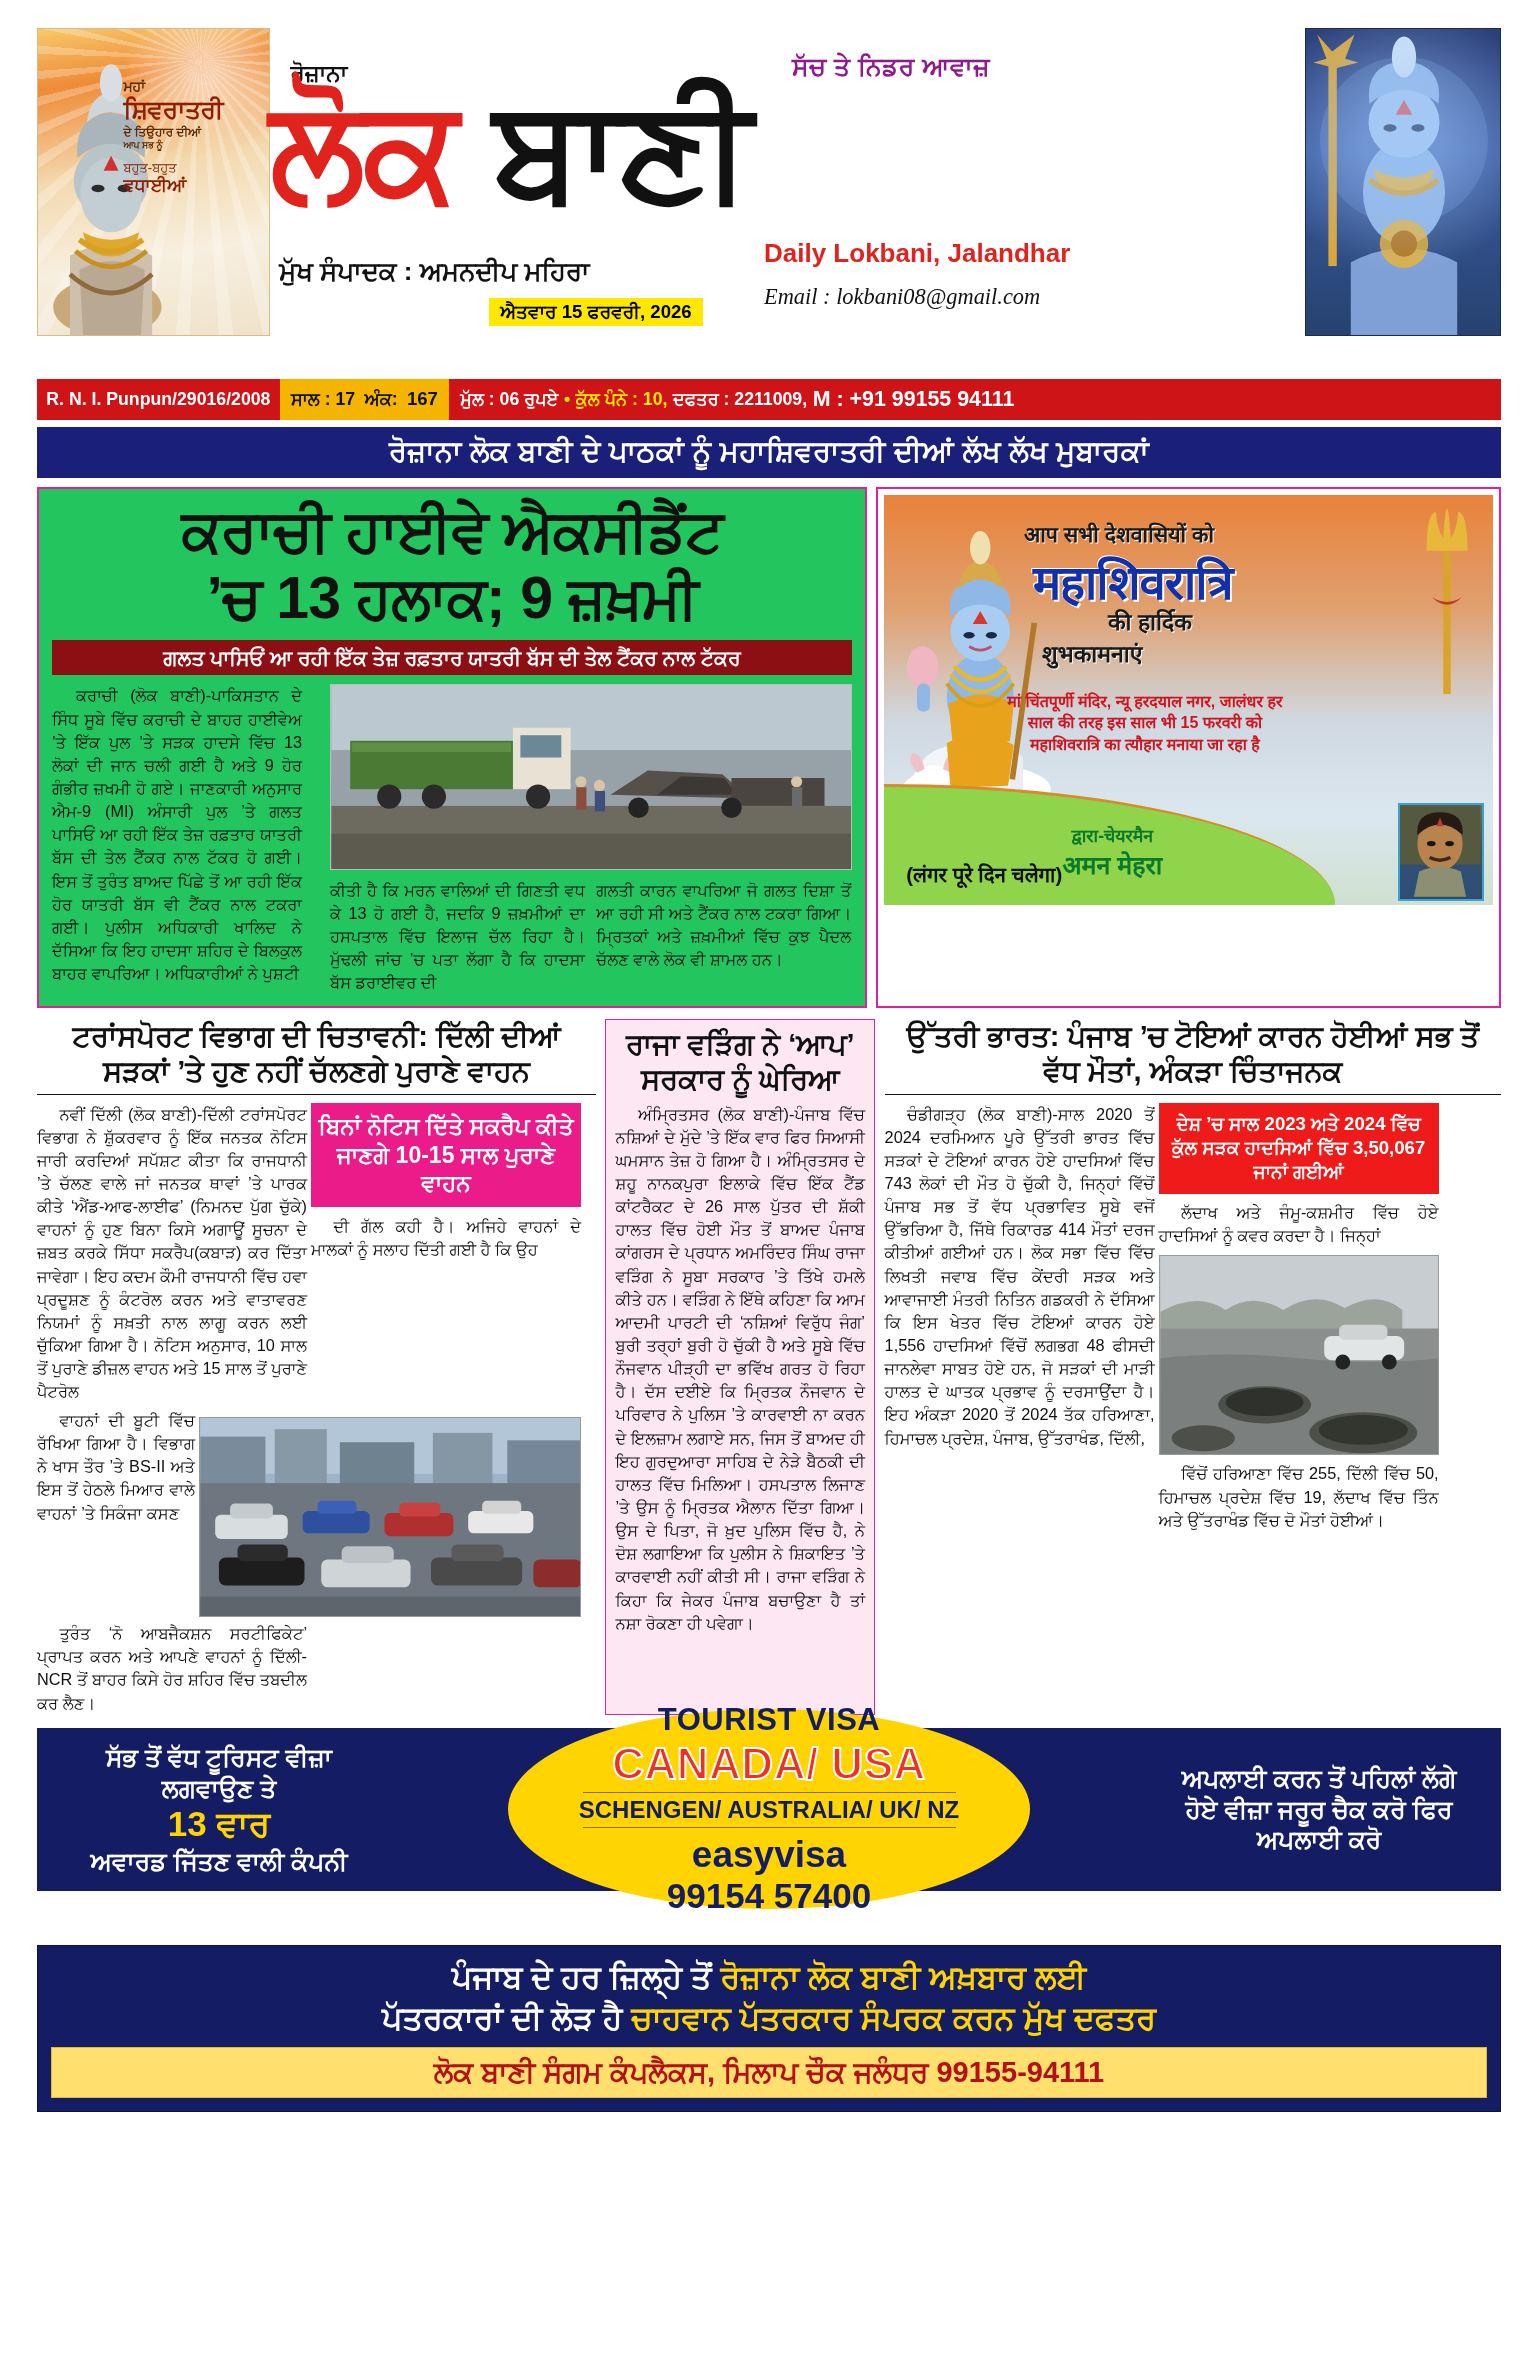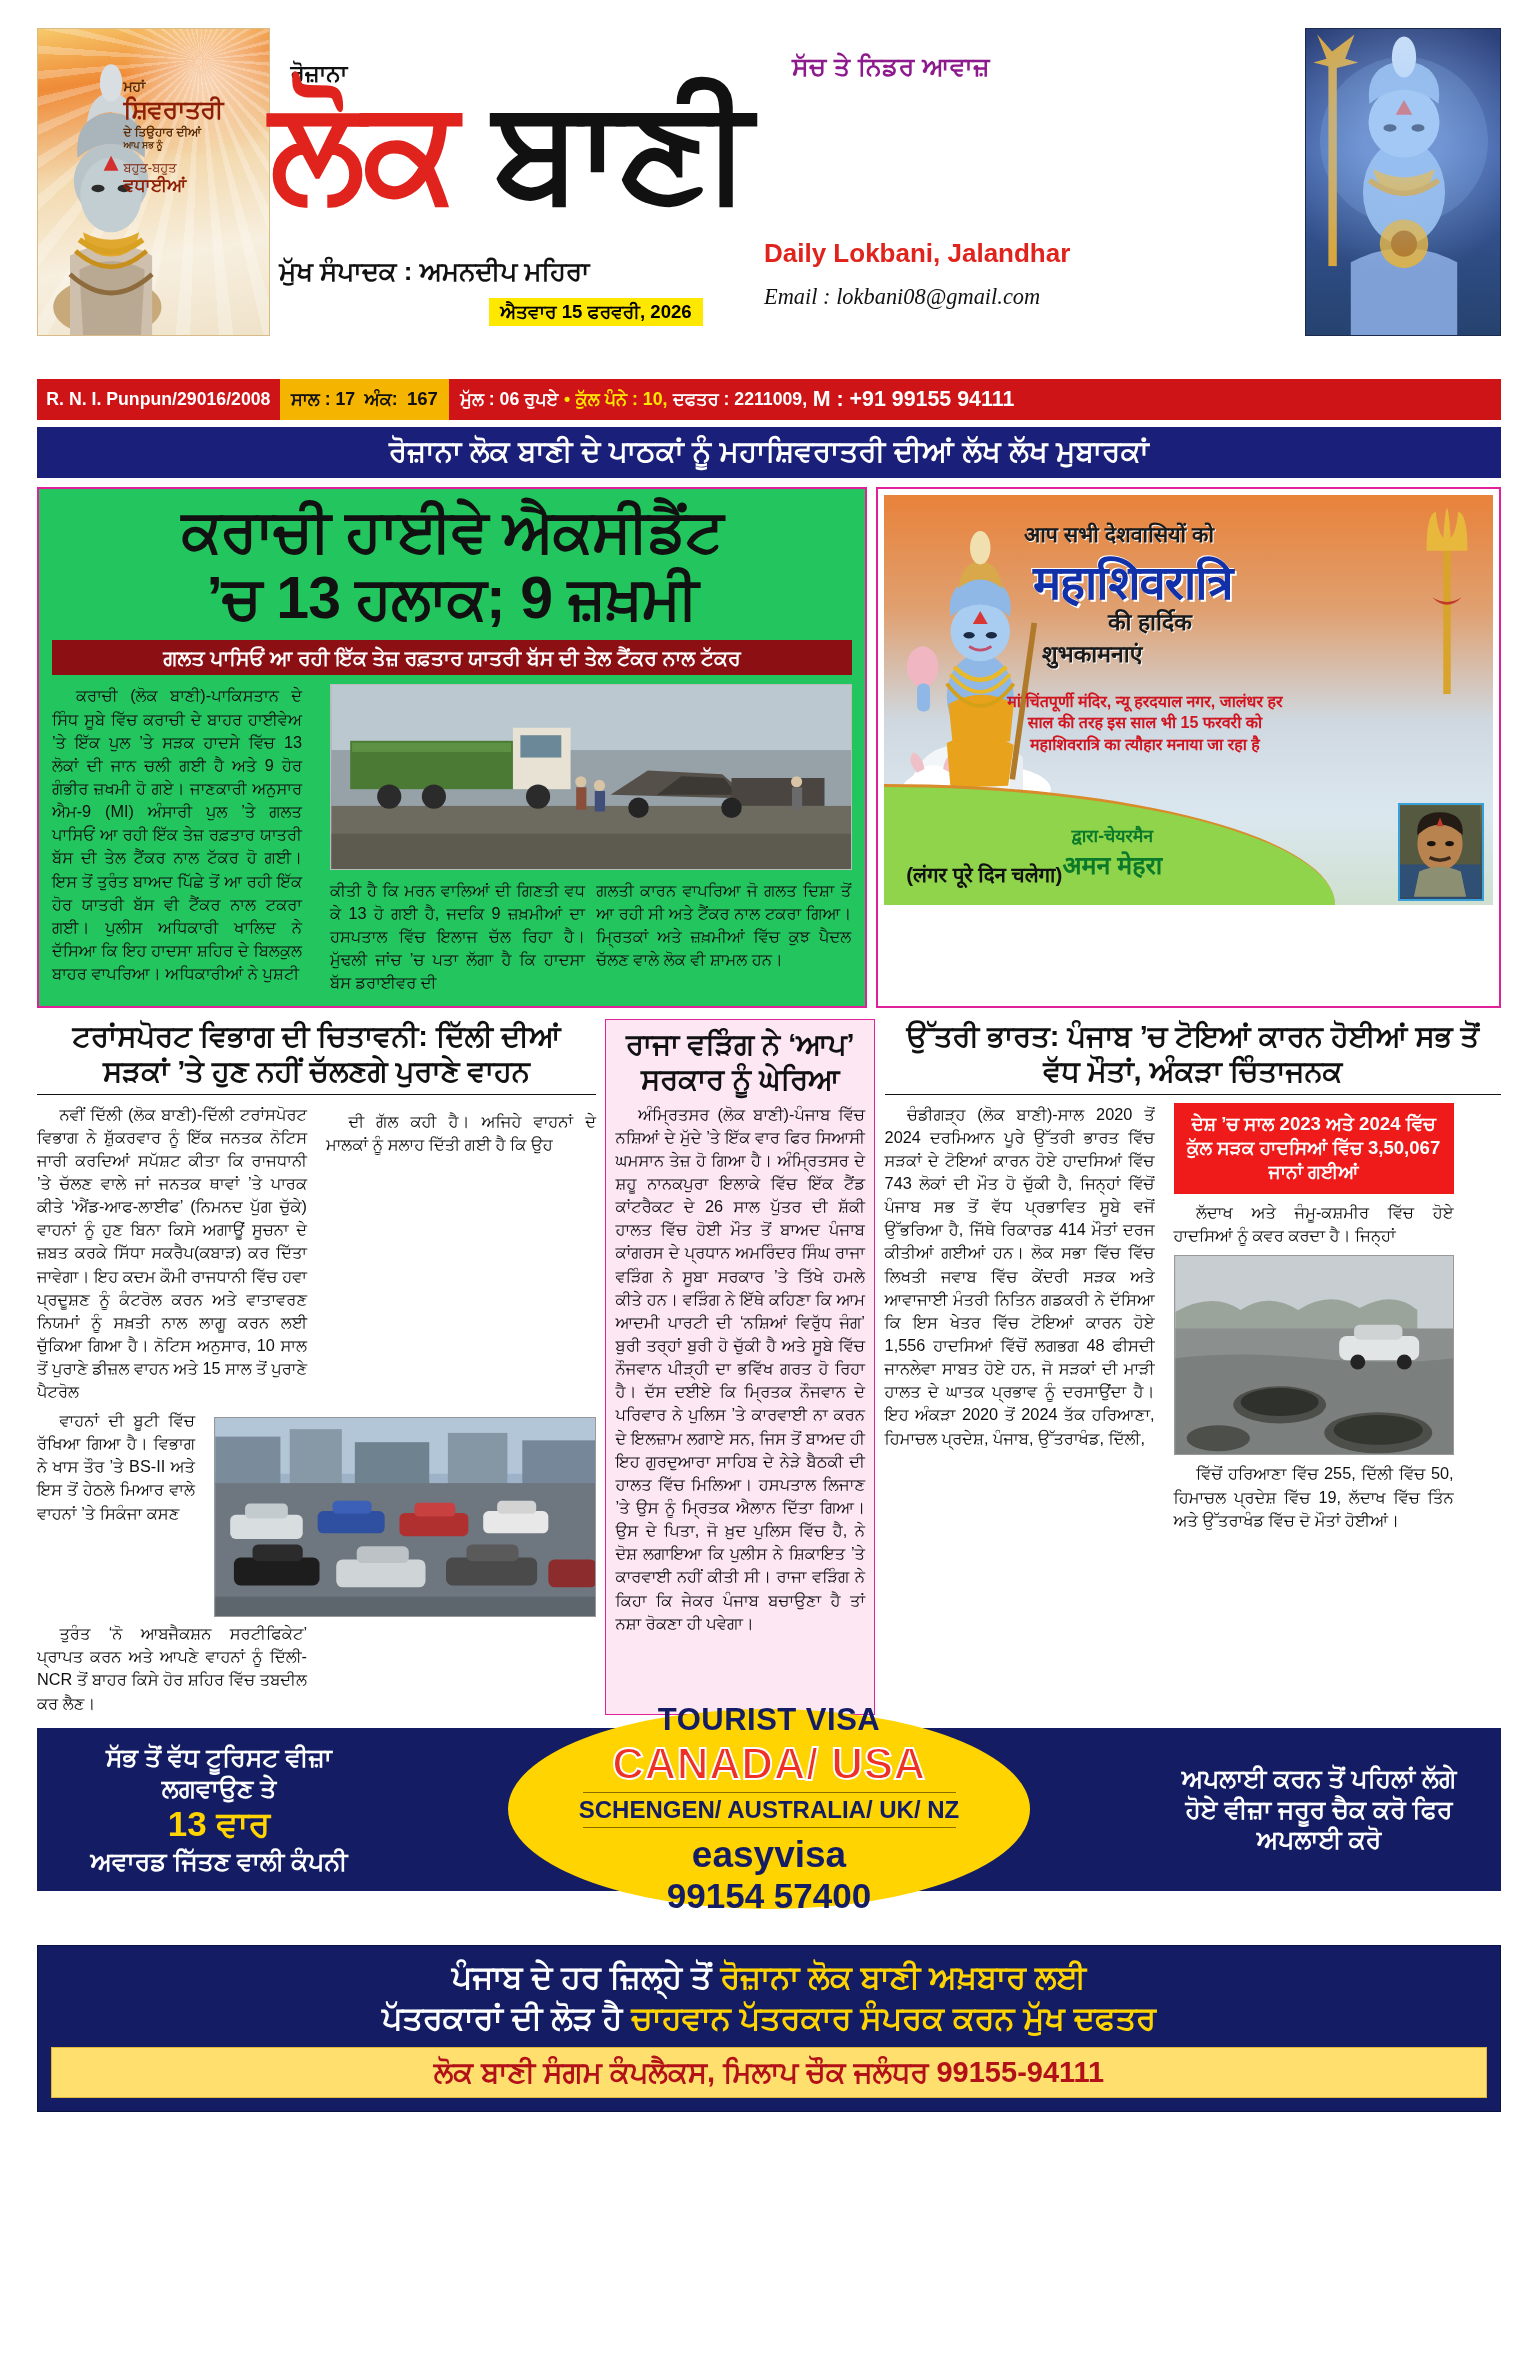--- a/index.html
+++ b/index.html
@@ -106,21 +106,21 @@
   .shiv-ad .trishul { position:absolute; right:18.6px; top:13px; width:56px; height:186px; }
 
   
   .threecol { display:flex; gap:9.3px; margin: 11.2px 37px 0 37px; align-items:stretch; }
   .col-a { width:559px; }
   .col-b { width:270px; background:#fce7f3; border:1.9px solid #e0219a; padding:7.5px 9.3px; }
   .col-c { flex:1; }
 
   .hl { font-size:29px; line-height:1.2; font-weight:bold; color:#111; text-align:center; padding-bottom:5.6px;}
   .hl-sep { border-bottom:1.9px solid #111; margin-bottom:7.5px; }
-  .colbody { display:flex; gap:19px; }
+  .colbody { display:flex; gap:4px; }
   .colbody .c { font-size:16.3px; line-height:1.42; text-align:justify; color:#111; }
   .colbody .c p { text-indent:22.4px; }
   .pinkbox { background:#ec1b8a; color:#fff; text-align:center; font-size:23px; font-weight:bold;
              padding:9.3px 5.6px; line-height:1.25; }
   .redbox { background:#ef1a1a; color:#fff; text-align:center; font-size:18.6px; font-weight:bold;
             padding:9.3px 5.6px; line-height:1.3; }
   .traffic-photo { width:100%; height:200px; border:0.9px solid #999; margin-top:7.5px;
                    background: linear-gradient(180deg,#9fb3c8 0%,#8ea4b8 30%,#7a8a95 55%,#5d6b74 100%); position:relative; overflow:hidden;}
   .pothole-photo { width:100%; height:200px; border:0.9px solid #999; margin-top:7.5px;
                    background: linear-gradient(180deg,#b9bfc2 0%,#a2a8ab 35%,#8b8f8d 60%,#6f726d 100%); position:relative; overflow:hidden;}
@@ -362,20 +362,21 @@
 
   <div class="threecol">
 
     <div class="col-a">
       <div class="hl hl-sep">ਟਰਾਂਸਪੋਰਟ ਵਿਭਾਗ ਦੀ ਚਿਤਾਵਨੀ: ਦਿੱਲੀ ਦੀਆਂ ਸੜਕਾਂ ’ਤੇ ਹੁਣ ਨਹੀਂ ਚੱਲਣਗੇ ਪੁਰਾਣੇ ਵਾਹਨ</div>
       <div class="colbody">
         <div class="c" style="width:270px">
           <p>ਨਵੀਂ ਦਿੱਲੀ (ਲੋਕ ਬਾਣੀ)-ਦਿੱਲੀ ਟਰਾਂਸਪੋਰਟ ਵਿਭਾਗ ਨੇ ਸ਼ੁੱਕਰਵਾਰ ਨੂੰ ਇੱਕ ਜਨਤਕ ਨੋਟਿਸ ਜਾਰੀ ਕਰਦਿਆਂ ਸਪੱਸ਼ਟ ਕੀਤਾ ਕਿ ਰਾਜਧਾਨੀ ’ਤੇ ਚੱਲਣ ਵਾਲੇ ਜਾਂ ਜਨਤਕ ਥਾਵਾਂ ’ਤੇ ਪਾਰਕ ਕੀਤੇ ‘ਐਂਡ-ਆਫ-ਲਾਈਫ’ (ਨਿਮਨਦ ਪੁੱਗ ਚੁੱਕੇ) ਵਾਹਨਾਂ ਨੂੰ ਹੁਣ ਬਿਨਾ ਕਿਸੇ ਅਗਾਊਂ ਸੂਚਨਾ ਦੇ ਜ਼ਬਤ ਕਰਕੇ ਸਿੱਧਾ ਸਕਰੈਪ(ਕਬਾੜ) ਕਰ ਦਿੱਤਾ ਜਾਵੇਗਾ। ਇਹ ਕਦਮ ਕੌਮੀ ਰਾਜਧਾਨੀ ਵਿੱਚ ਹਵਾ ਪ੍ਰਦੂਸ਼ਣ ਨੂੰ ਕੰਟਰੋਲ ਕਰਨ ਅਤੇ ਵਾਤਾਵਰਣ ਨਿਯਮਾਂ ਨੂੰ ਸਖ਼ਤੀ ਨਾਲ ਲਾਗੂ ਕਰਨ ਲਈ ਚੁੱਕਿਆ ਗਿਆ ਹੈ। ਨੋਟਿਸ ਅਨੁਸਾਰ, 10 ਸਾਲ ਤੋਂ ਪੁਰਾਣੇ ਡੀਜ਼ਲ ਵਾਹਨ ਅਤੇ 15 ਸਾਲ ਤੋਂ ਪੁਰਾਣੇ          ਪੈਟਰੋਲ</p>
         </div>
         <div class="c" style="width:270px">
+          <div class="pinkbox">ਬਿਨਾਂ ਨੋਟਿਸ ਦਿੱਤੇ ਸਕਰੈਪ ਕੀਤੇ ਜਾਣਗੇ 10-15 ਸਾਲ ਪੁਰਾਣੇ ਵਾਹਨ</div>
           <p style="margin-top:7.5px">ਦੀ ਗੱਲ ਕਹੀ ਹੈ। ਅਜਿਹੇ ਵਾਹਨਾਂ ਦੇ ਮਾਲਕਾਂ ਨੂੰ ਸਲਾਹ ਦਿੱਤੀ ਗਈ ਹੈ ਕਿ ਉਹ</p>
         </div>
       </div>
       <div class="colbody" style="margin-top:5.6px">
         <div class="c" style="width:158px">
           <p>ਵਾਹਨਾਂ ਦੀ ਬੂਟੀ ਵਿੱਚ ਰੱਖਿਆ ਗਿਆ ਹੈ। ਵਿਭਾਗ ਨੇ ਖਾਸ ਤੌਰ ’ਤੇ BS-II ਅਤੇ ਇਸ ਤੋਂ ਹੇਠਲੇ ਮਿਆਰ ਵਾਲੇ ਵਾਹਨਾਂ ’ਤੇ ਸਿਕੰਜਾ ਕਸਣ</p>
         </div>
         <div style="width:382px">
           <div class="traffic-photo">
             <svg viewBox="0 0 410 215" width="382" height="200">

